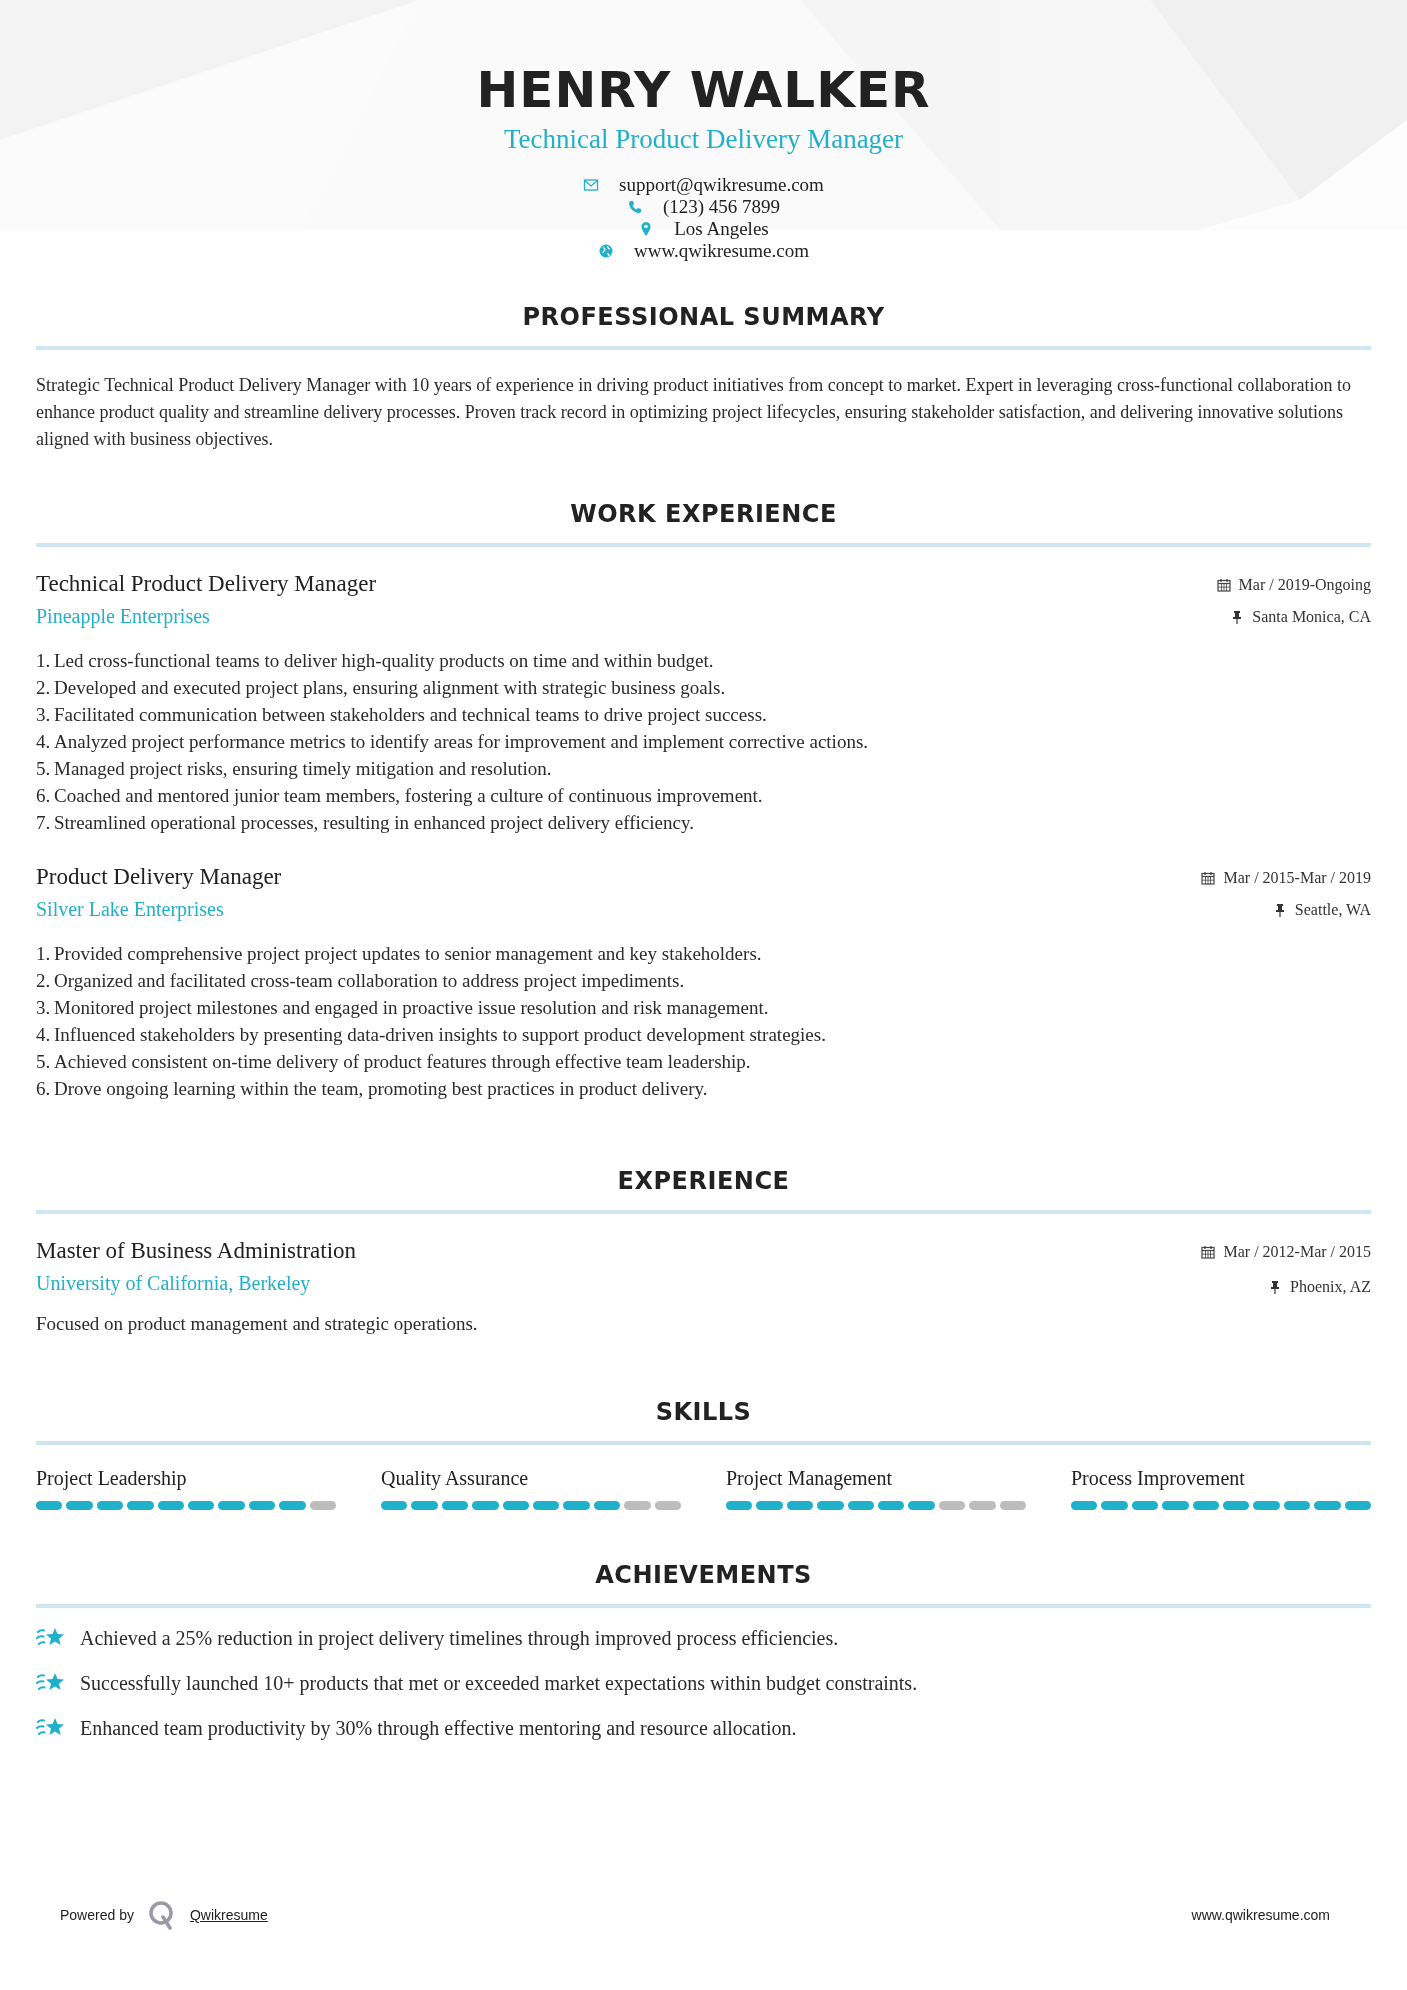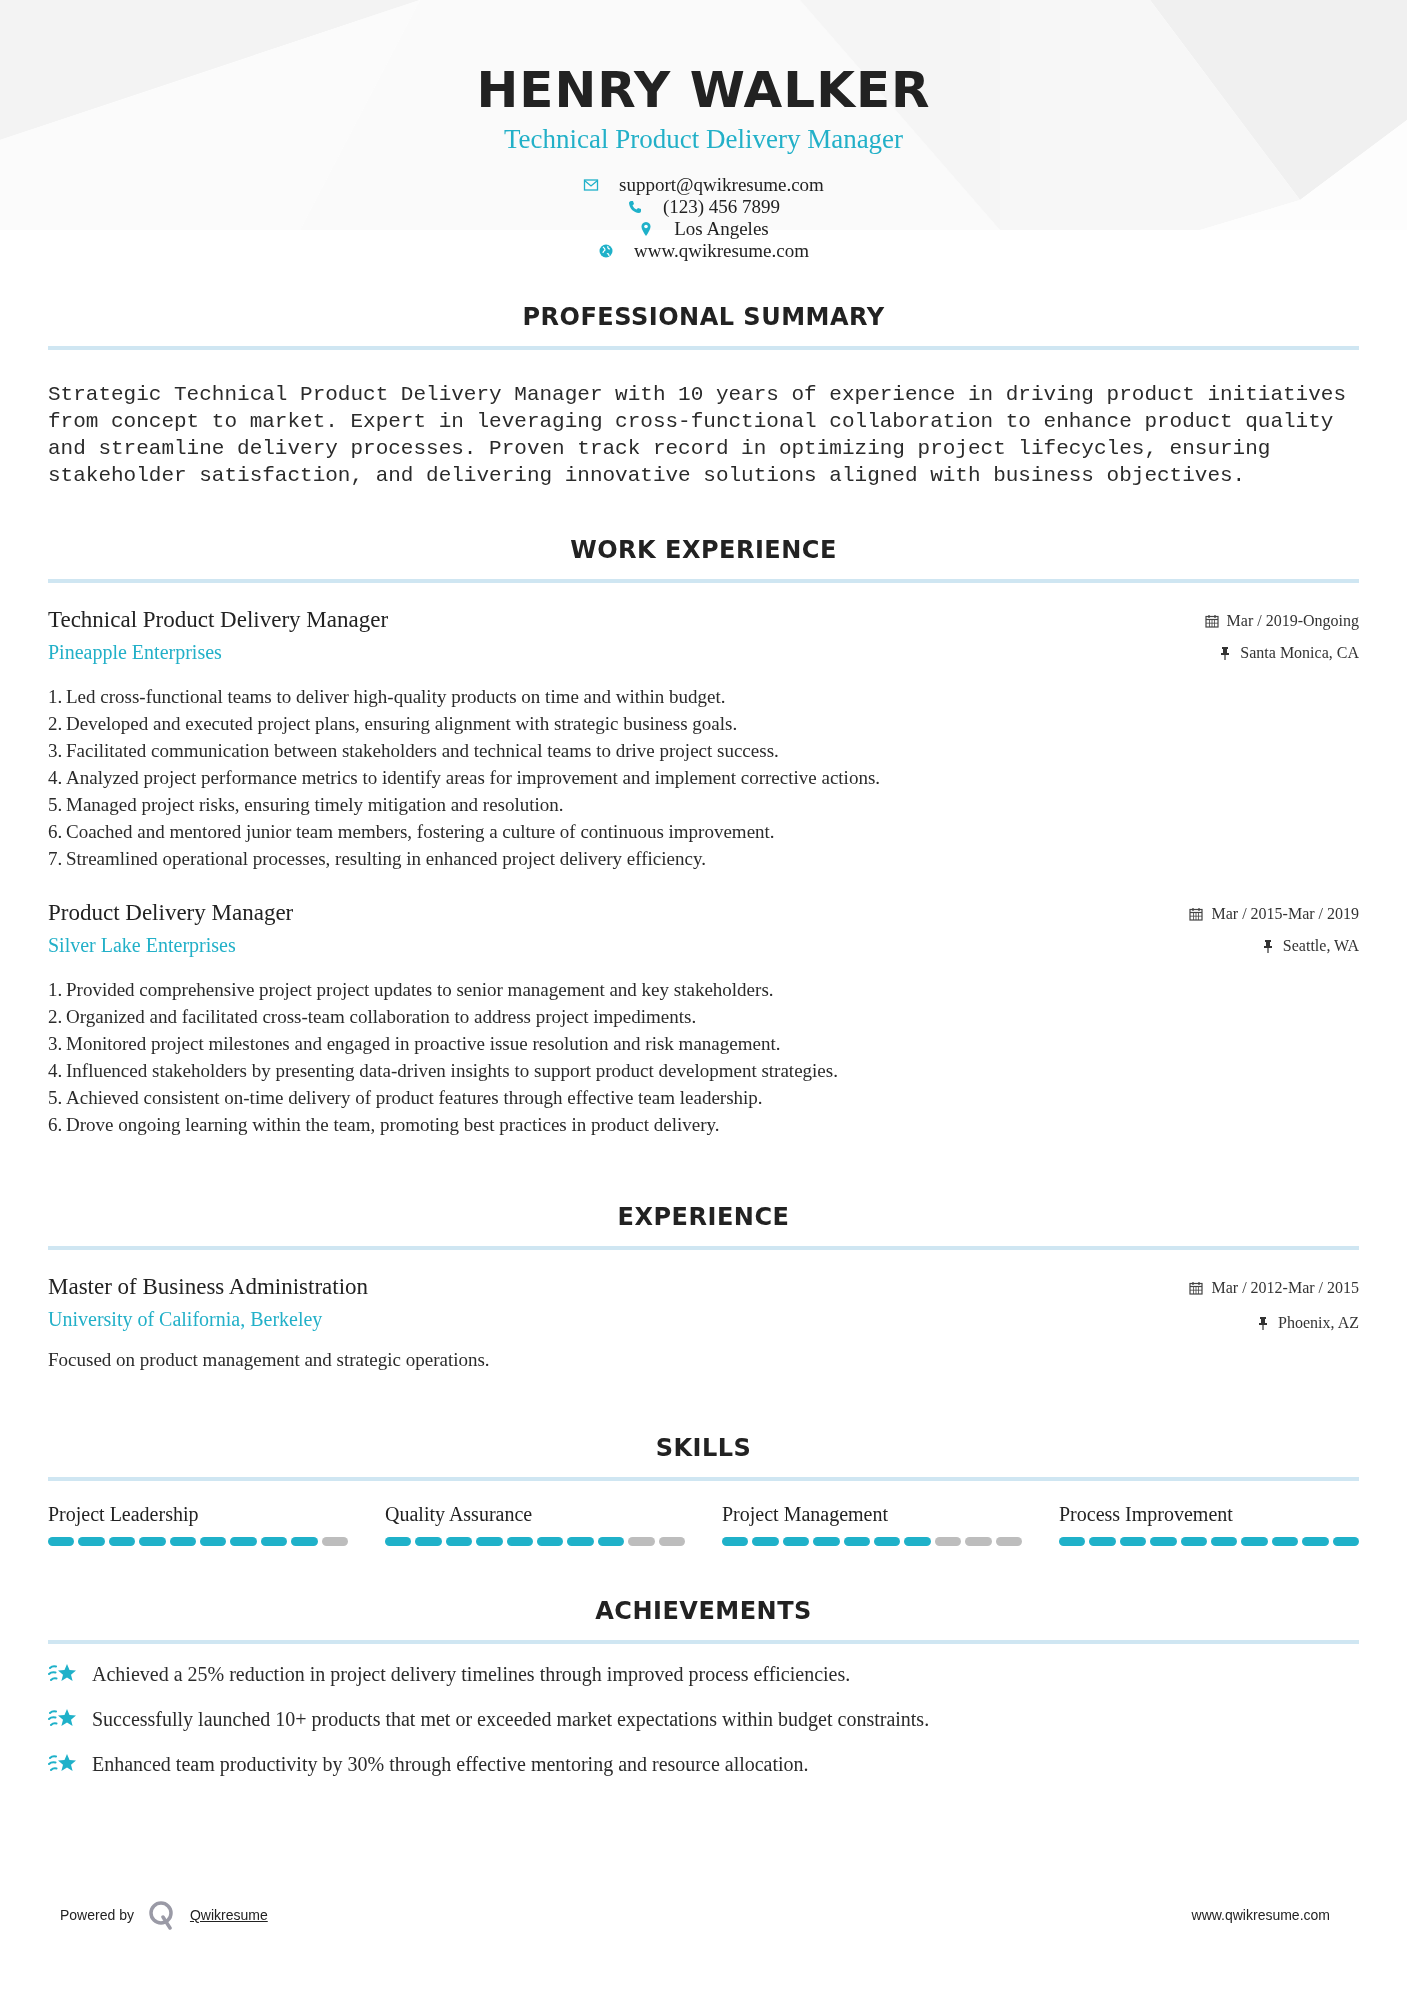--- a/index.html
+++ b/index.html
@@ -1,33 +1,33 @@
 <!DOCTYPE html>
 <html><head>
 <meta charset="utf-8">
 <style>
   * { box-sizing: border-box; margin: 0; padding: 0; }
   html, body { width: 1407px; height: 1990px; background: #ffffff; }
   body { position: relative; overflow: hidden; font-family: "DejaVu Serif", "Liberation Serif", serif; color: #2b2b2b; }
   .bg { position: absolute; left: 0; top: 0; width: 1407px; height: 230px; z-index: 0; }
-  .page { position: relative; z-index: 1; padding: 0 48px; }
+  .page { position: relative; z-index: 1; padding: 0 36px; }
 
   .header { text-align: center; padding-top: 60px; }
   .name { font-family: "DejaVu Sans", "Liberation Sans", sans-serif; font-weight: bold; font-size: 50px; letter-spacing: 1px; color: #222; line-height: 60px; }
   .role { font-family: "Liberation Serif", "DejaVu Serif", serif; font-size: 27px; color: #22b0c8; margin-top: 2px; line-height: 34px; }
   .contacts { display: flex; justify-content: center; align-items: center; gap: 0; margin-top: 18px; font-size: 19px; color: #222; font-family: "Liberation Serif", "DejaVu Serif", serif; flex-direction: column; }
   .contact { display: flex; align-items: center; margin: 0 10px; }
   .contact .ic { width: 16px; height: 16px; margin-right: 20px; display: inline-flex; align-items: center; justify-content: center; }
   .contact .ic svg { width: 16px; height: 16px; }
 
   .section { margin-top: 30px; }
   .section-title { text-align: center; font-family: "DejaVu Sans", "Liberation Sans", sans-serif; font-weight: bold; font-size: 24px; letter-spacing: 0.5px; color: #222; line-height: 30px; }
   .divider { height: 4px; background: #cfe6f2; margin-top: 14px; }
 
-  .summary { font-size: 21px; line-height: 27px; margin-top: 31px; color: #2b2b2b; font-family: Liberation Mono, monospace; }
+  .summary { font-size: 18px; line-height: 27px; margin-top: 22px; color: #2b2b2b; font-family: Liberation Serif, serif; }
 
   .entry { margin-top: 22px; }
   .entry-head { display: flex; justify-content: space-between; align-items: flex-start; }
   .entry-title { font-size: 23px; color: #222; font-family: "Liberation Serif", "DejaVu Serif", serif; line-height: 30px; }
   .entry-org { font-size: 20px; color: #22b0c8; font-family: "Liberation Serif", "DejaVu Serif", serif; margin-top: 4px; line-height: 26px; }
   .meta { text-align: right; font-size: 16px; color: #333; font-family: "Liberation Serif", "DejaVu Serif", serif; }
   .meta-row { display: flex; justify-content: flex-end; align-items: center; height: 32px; }
   .meta-row svg { width: 14px; height: 14px; margin-right: 8px; }
   .bullets { margin-top: 14px; font-size: 19px; line-height: 27px; font-family: "Liberation Serif", "DejaVu Serif", serif; color: #2b2b2b; }
   .bullet { display: flex; }

